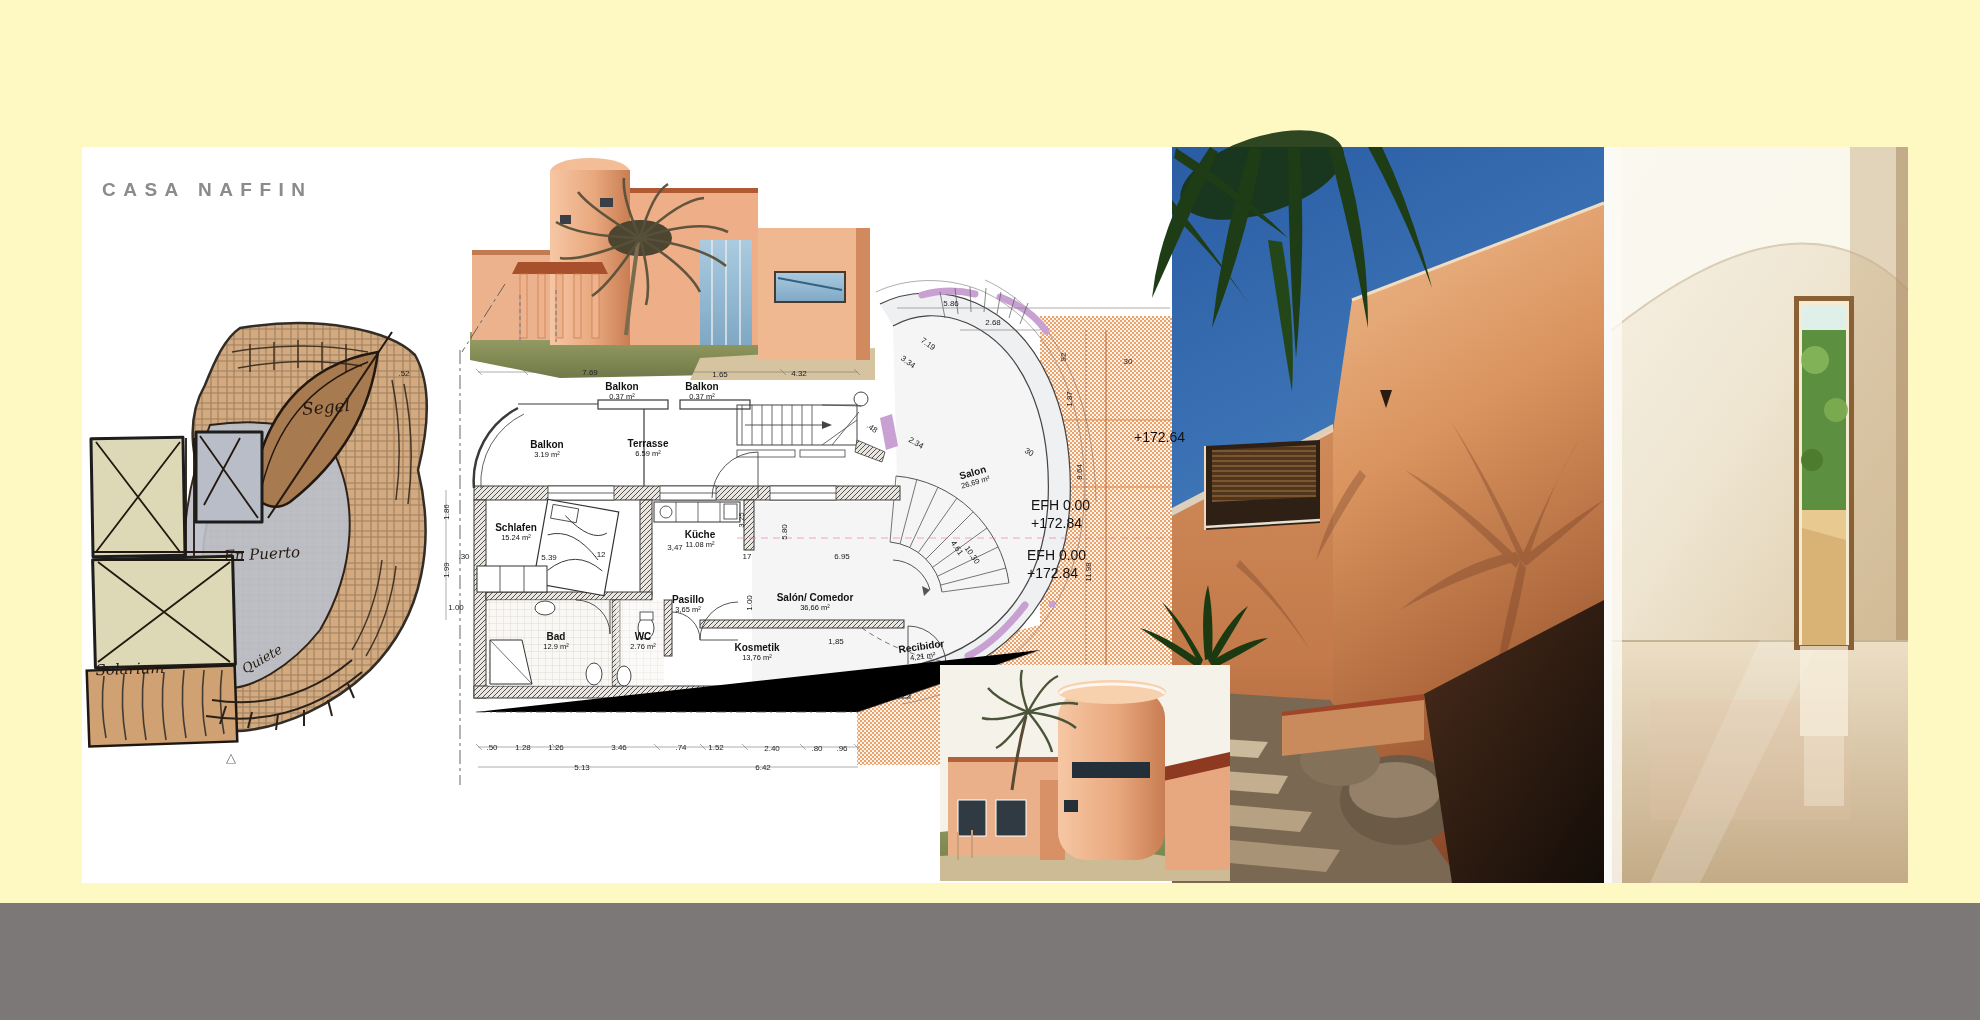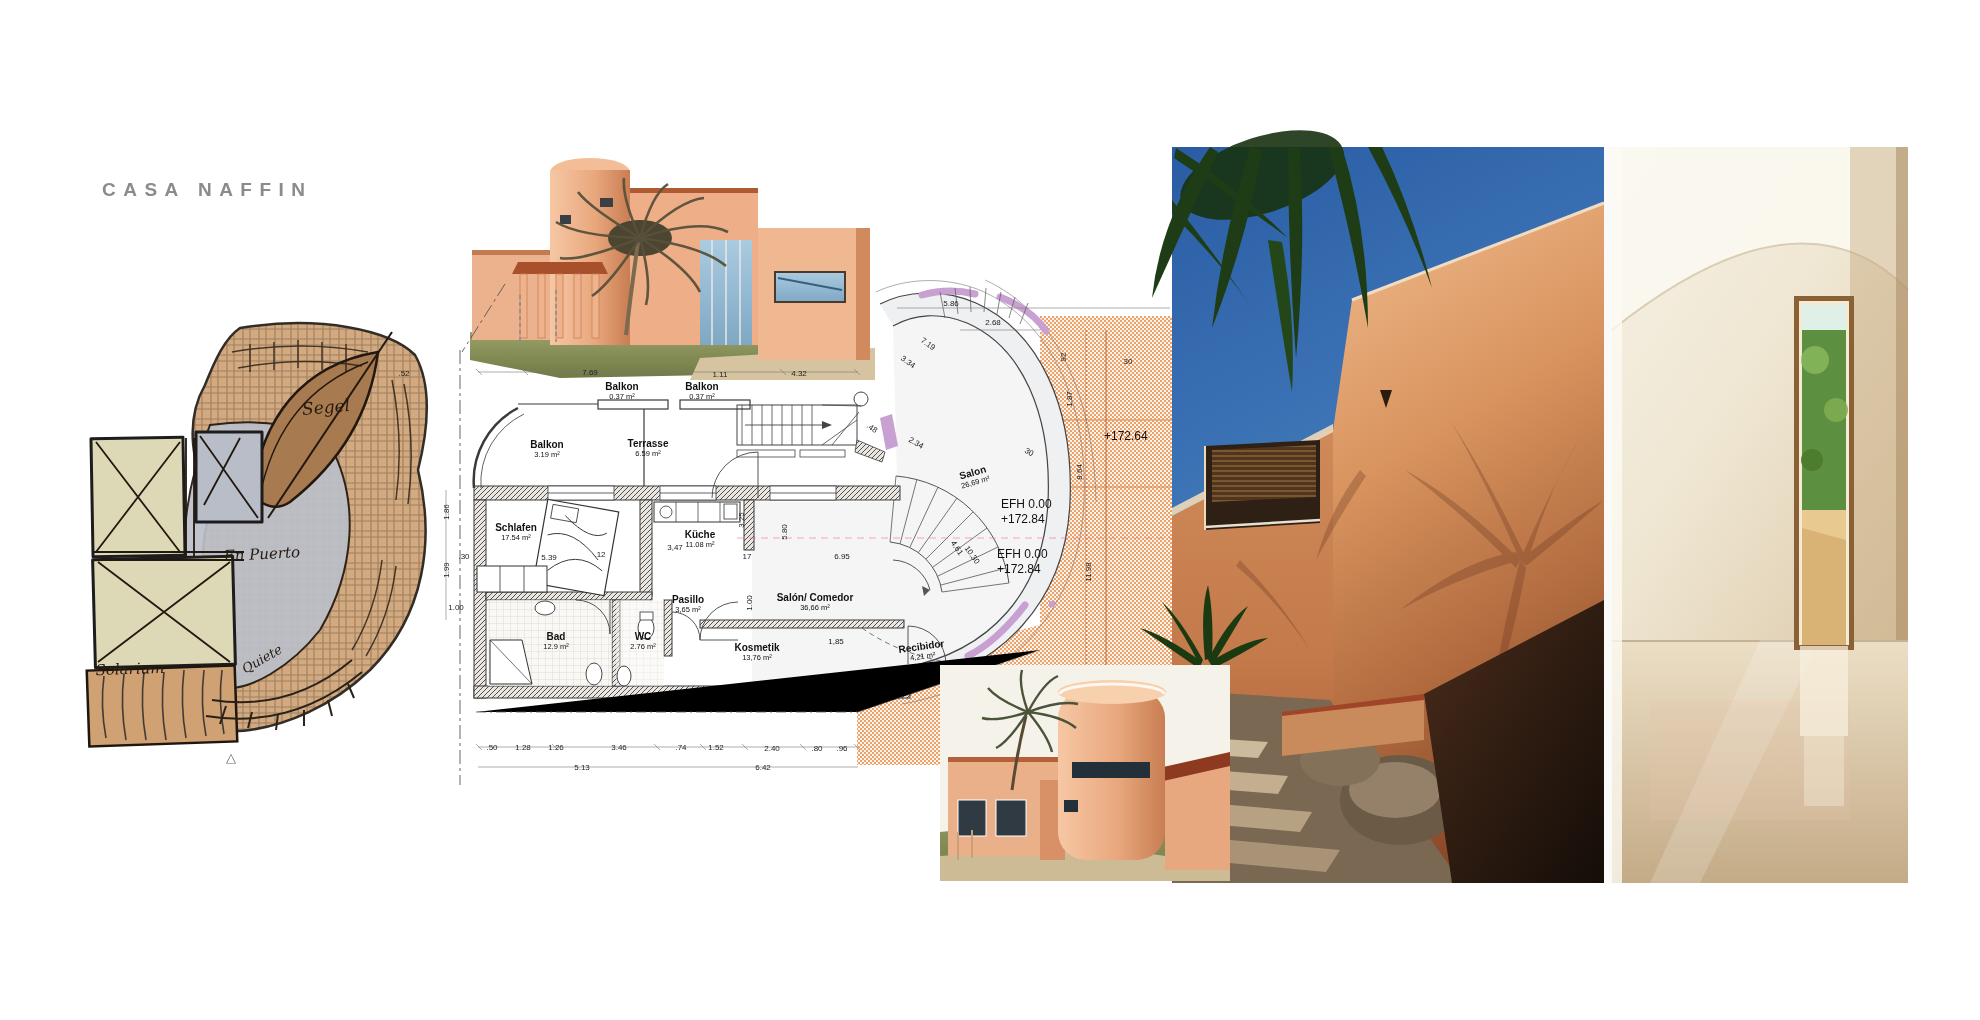--- a/index.html
+++ b/index.html
@@ -1,29 +1,29 @@
 <!DOCTYPE html>
 <html><head>
 <meta charset="utf-8">
 <style>
   html,body{margin:0;padding:0;background:#7b7877;}
-  .stage{position:relative;width:1980px;height:1020px;background:#ffffff;overflow:hidden;
+  .stage{position:relative;width:1980px;height:903px;background:#fef9c3;overflow:hidden;
          font-family:"Liberation Sans",sans-serif;}
   .panel{position:absolute;left:82px;top:147px;width:1090px;height:736px;background:#ffffff;}
   svg.art{position:absolute;left:0;top:0;}
   .txt-layer{position:absolute;left:0;top:0;width:1980px;height:1020px;z-index:5;pointer-events:none;}
   .title{position:absolute;left:102px;top:179px;font-size:19px;font-weight:700;
          letter-spacing:7.5px;color:#8b8b8b;white-space:nowrap;}
   .room{position:absolute;transform:translate(-50%,-50%) rotate(var(--r,0deg));
         text-align:center;color:#111;white-space:nowrap;line-height:1.05;}
   .room .rn{font-size:10px;font-weight:700;}
   .room .ra{font-size:7.5px;font-weight:400;}
   .dim{position:absolute;font-size:8px;font-weight:400;color:#222;white-space:nowrap;
        transform:translate(-50%,-50%) rotate(var(--r,0deg));}
-  .lvl{position:absolute;font-size:12px;color:#111;line-height:1.25;white-space:nowrap;}
+  .lvl{position:absolute;font-size:14px;color:#111;line-height:1.25;white-space:nowrap;margin-left:30px;}
   .hand{position:absolute;font-family:"DejaVu Serif",serif;font-style:italic;color:#241a10;
         transform:translate(-50%,-50%) rotate(var(--r,0deg));white-space:nowrap;}
   .tri{position:absolute;font-size:13px;color:#666;}
 </style>
 </head>
 <body>
 
 <div class="stage">
 
   <div class="panel"></div>
@@ -445,21 +445,21 @@
     <div class="room" style="left:547px;top:449px">
       <div class="rn">Balkon</div>
         <div class="ra">3.19 m²</div>
       </div>
     <div class="room" style="left:648px;top:448px">
       <div class="rn">Terrasse</div>
         <div class="ra">6.59 m²</div>
       </div>
     <div class="room" style="left:516px;top:532px">
       <div class="rn">Schlafen</div>
-        <div class="ra">17.54 m²</div>
+        <div class="ra">15.24 m²</div>
       </div>
     <div class="room" style="left:700px;top:539px">
       <div class="rn">Küche</div>
         <div class="ra">11.08 m²</div>
       </div>
     <div class="room" style="left:688px;top:604px">
       <div class="rn">Pasillo</div>
         <div class="ra">3,65 m²</div>
       </div>
     <div class="room" style="left:556px;top:641px">
@@ -492,21 +492,21 @@
         <div>+172.84</div>
       </div>
     <div class="lvl" style="left:997px;top:547px">
       <div>EFH 0.00</div>
         <div>+172.84</div>
       </div>
     <div class="lvl" style="left:1104px;top:429px">+172.64</div>
 
     <span class="dim" style="left:404px;top:373px">.52</span>
     <span class="dim" style="left:590px;top:372px">7.69</span>
-    <span class="dim" style="left:720px;top:374px">1.11</span>
+    <span class="dim" style="left:720px;top:374px">1.65</span>
     <span class="dim" style="left:799px;top:373px">4.32</span>
     <span class="dim" style="left:951px;top:303px">5.86</span>
     <span class="dim" style="left:993px;top:322px">2.68</span>
     <span class="dim" style="left:928px;top:344px;--r:35deg">7.19</span>
     <span class="dim" style="left:908px;top:362px;--r:35deg">3.34</span>
     <span class="dim" style="left:446px;top:512px;--r:-90deg">1.86</span>
     <span class="dim" style="left:446px;top:570px;--r:-90deg">1.99</span>
     <span class="dim" style="left:464px;top:556px">.30</span>
     <span class="dim" style="left:456px;top:607px">1.00</span>
     <span class="dim" style="left:549px;top:557px">5.39</span>

